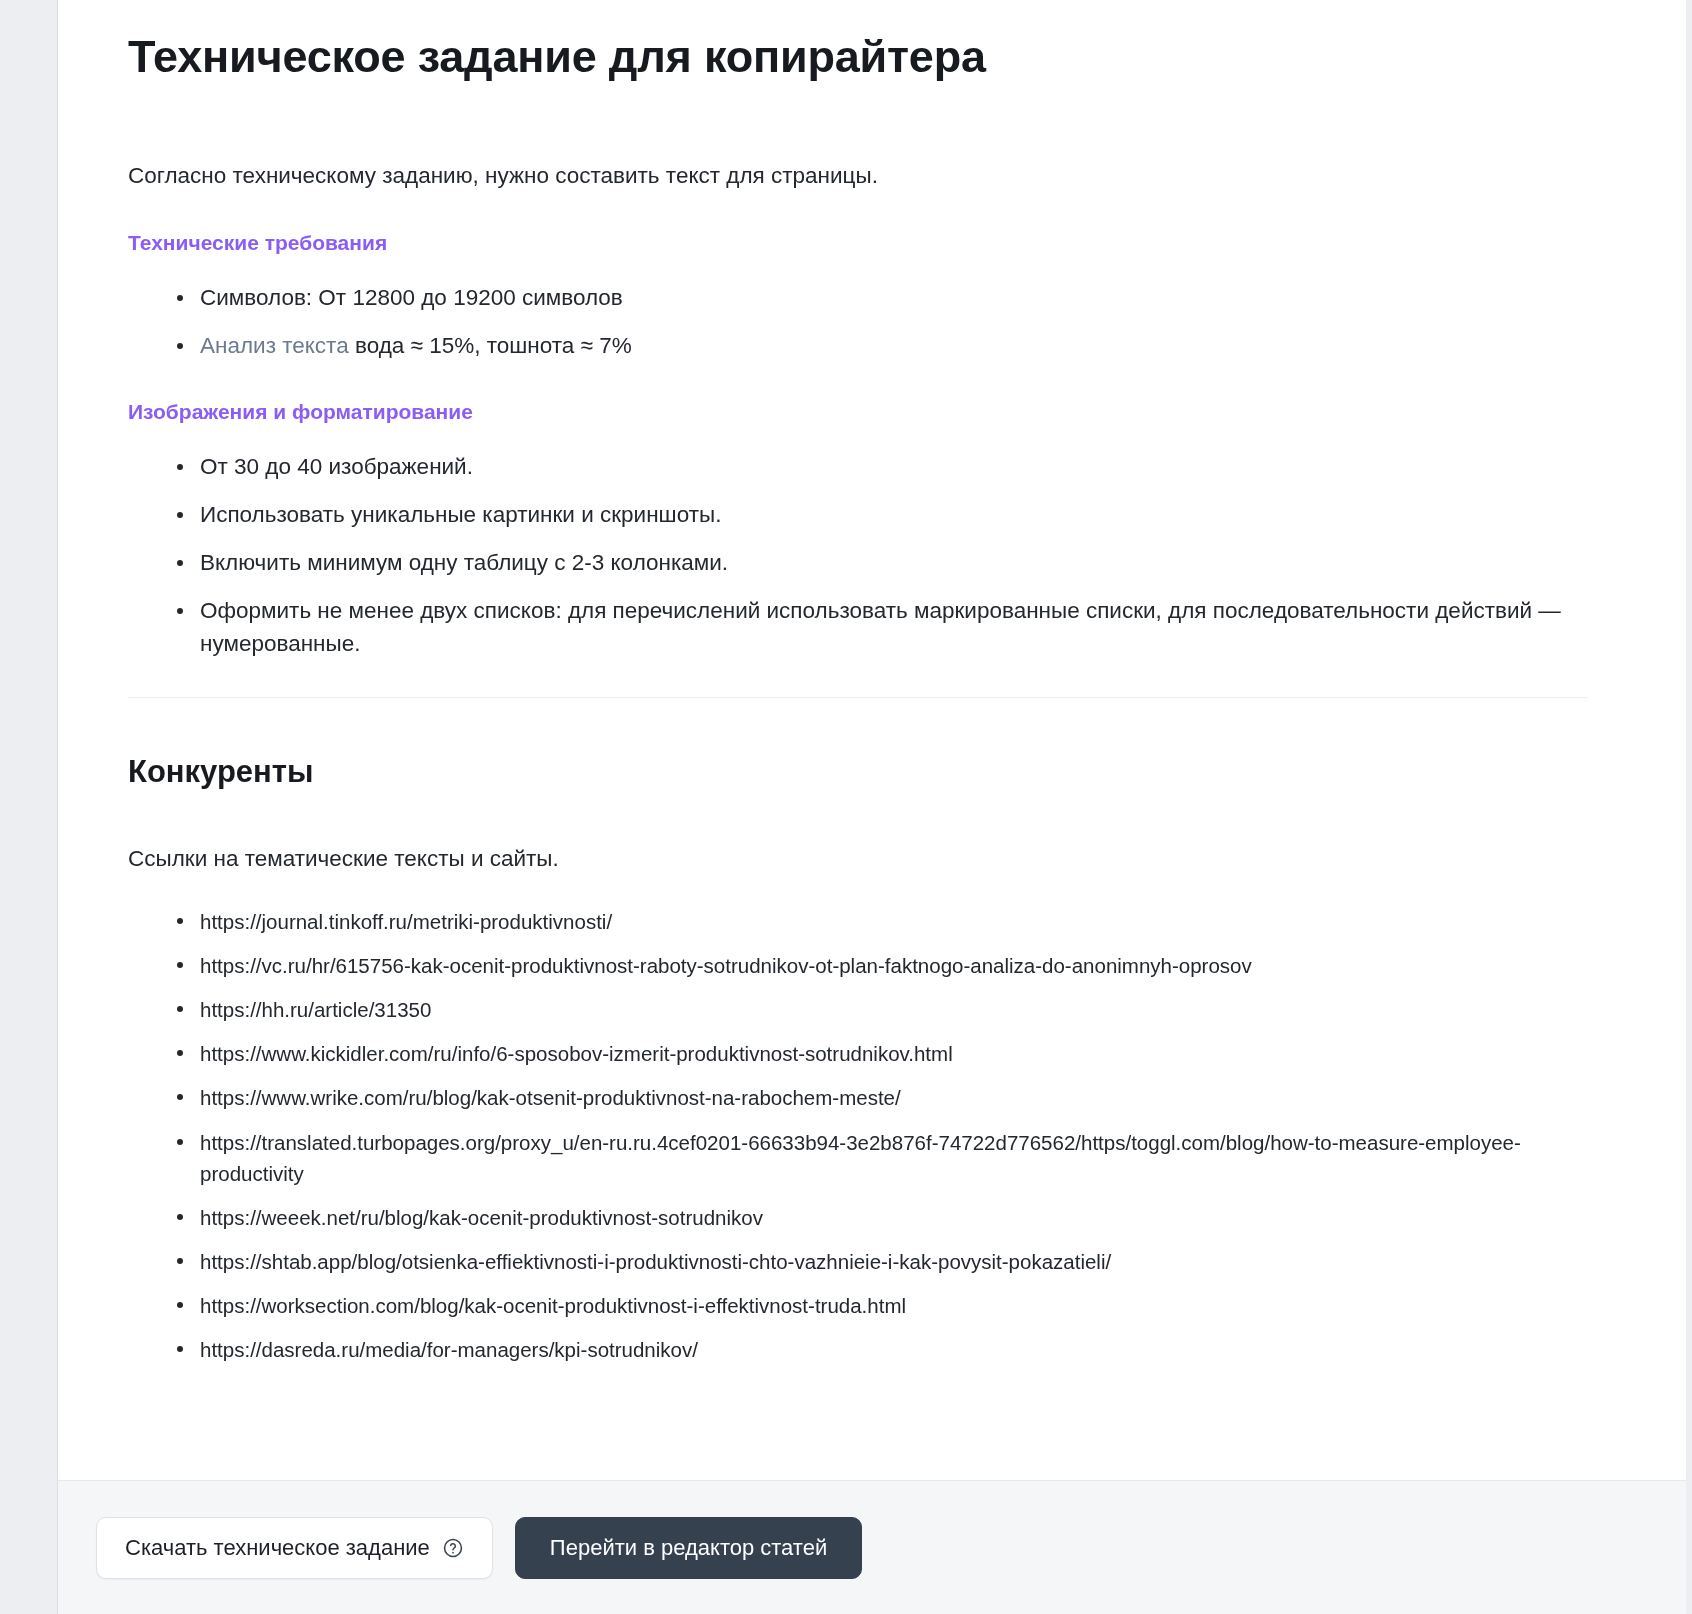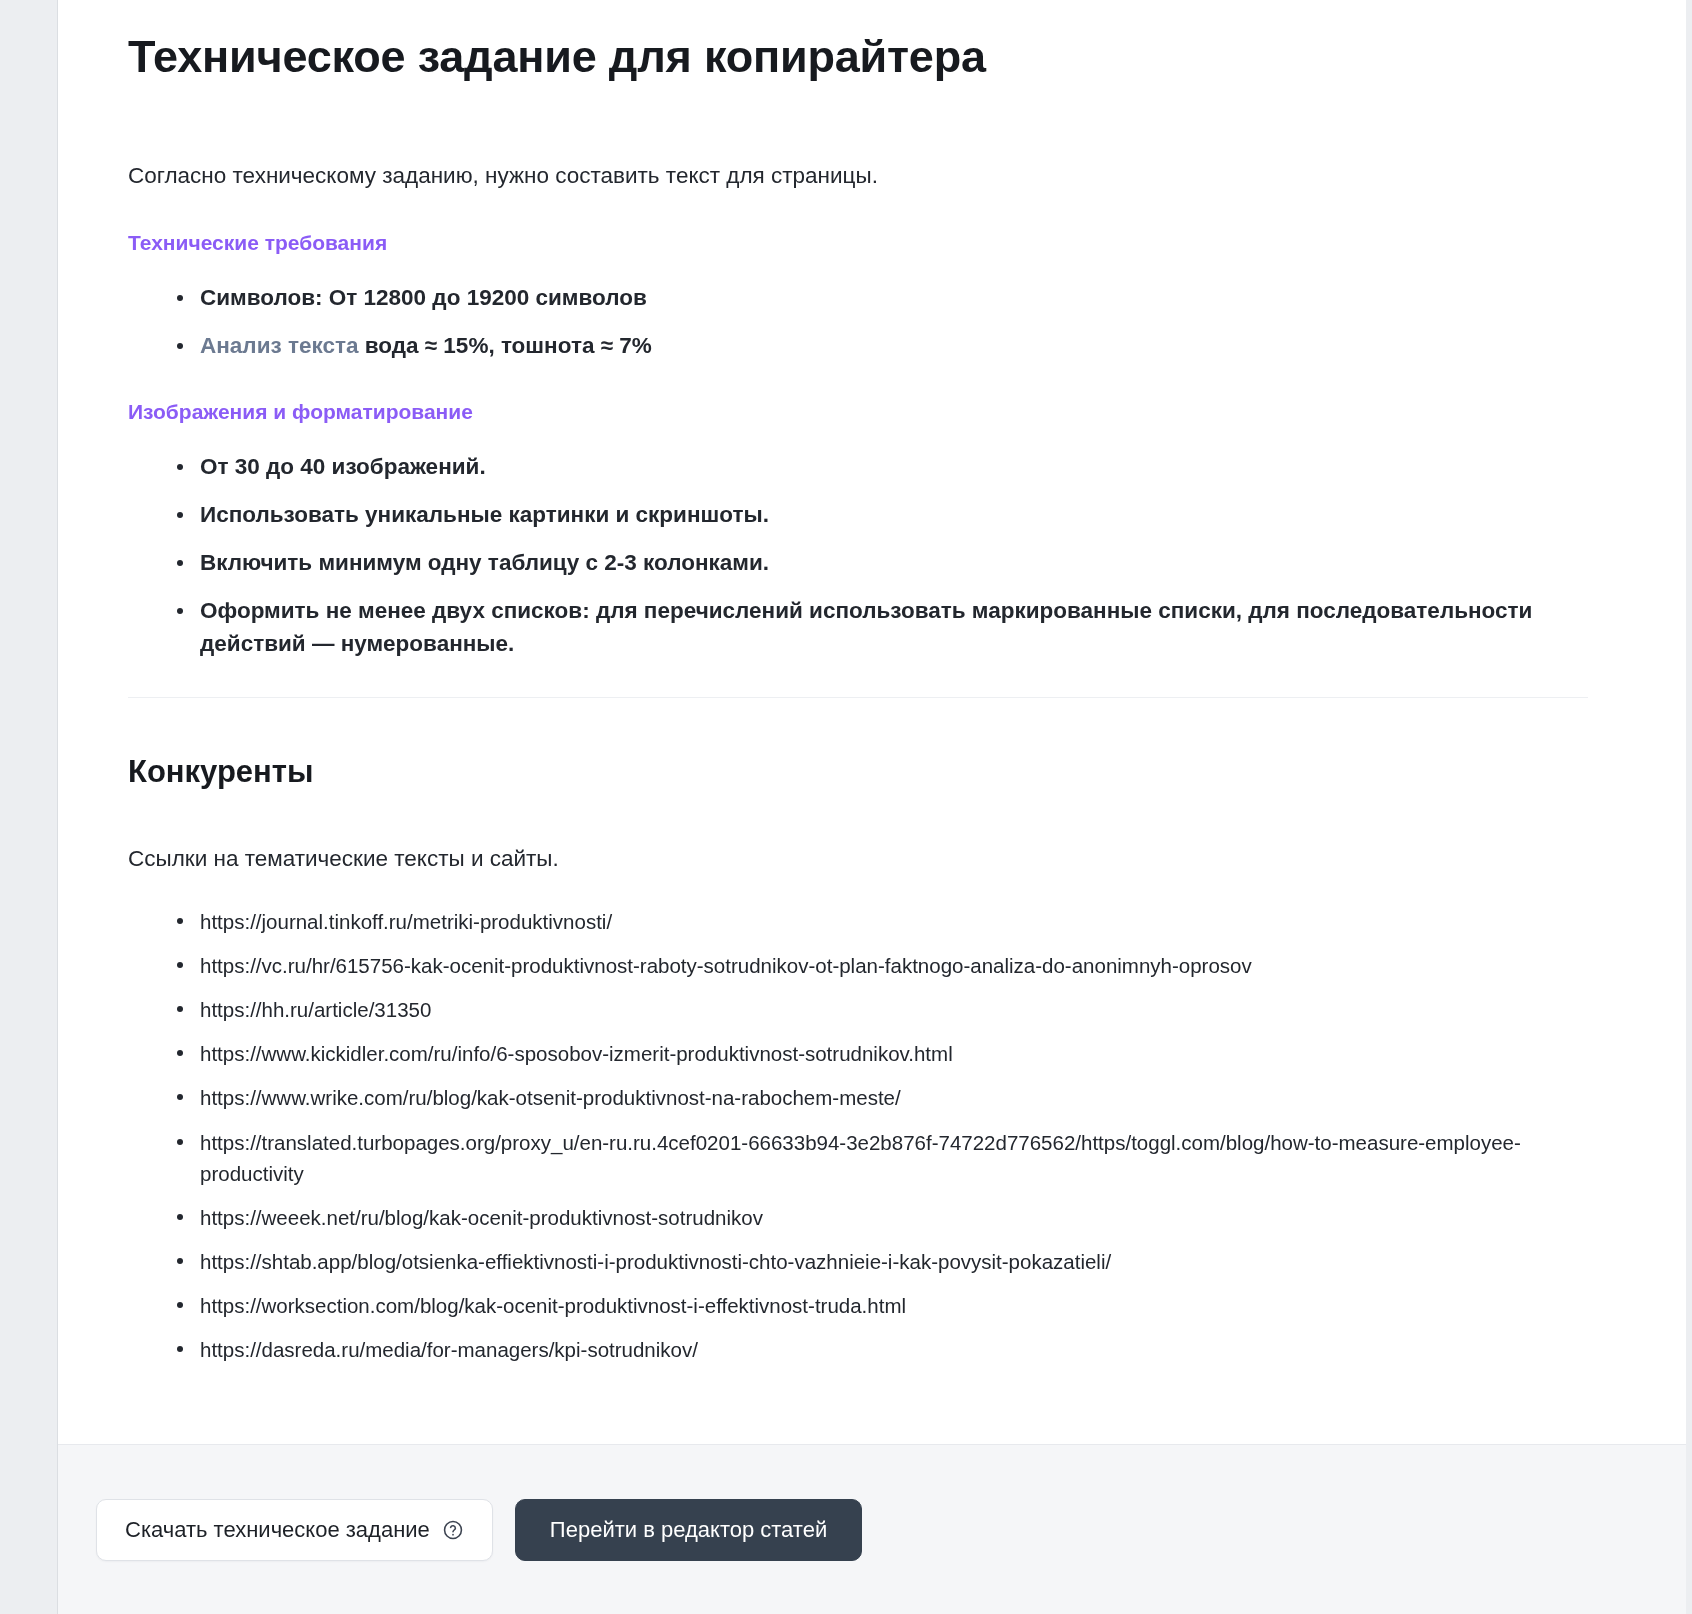--- a/index.html
+++ b/index.html
@@ -73,21 +73,20 @@
     margin: 26px 0 0 0;
     padding-left: 72px;
     list-style: none;
   }
   ul.bullets > li {
     position: relative;
     font-size: 22.5px;
     line-height: 1.5;
     margin: 8px 0 14px 0;
     color: #23272e;
-    font-weight: bold;
   }
   ul.bullets > li:last-child { margin-bottom: 0; }
   ul.bullets > li::before {
     content: "";
     position: absolute;
     left: -23px;
     top: 14px;
     width: 6px;
     height: 6px;
     border-radius: 50%;
@@ -134,21 +133,21 @@
     top: 12px;
     width: 6px;
     height: 6px;
     border-radius: 50%;
     background: #23272e;
   }
 
   
   .footer {
     flex: 0 0 auto;
-    height: 170px;
+    height: 134px;
     background: #f5f6f8;
     border-top: 1px solid #e7e9ed;
     display: flex;
     align-items: center;
     padding: 0 0 0 38px;
     box-sizing: border-box;
     gap: 22px;
   }
   .btn {
     font-family: "Liberation Sans", sans-serif;

